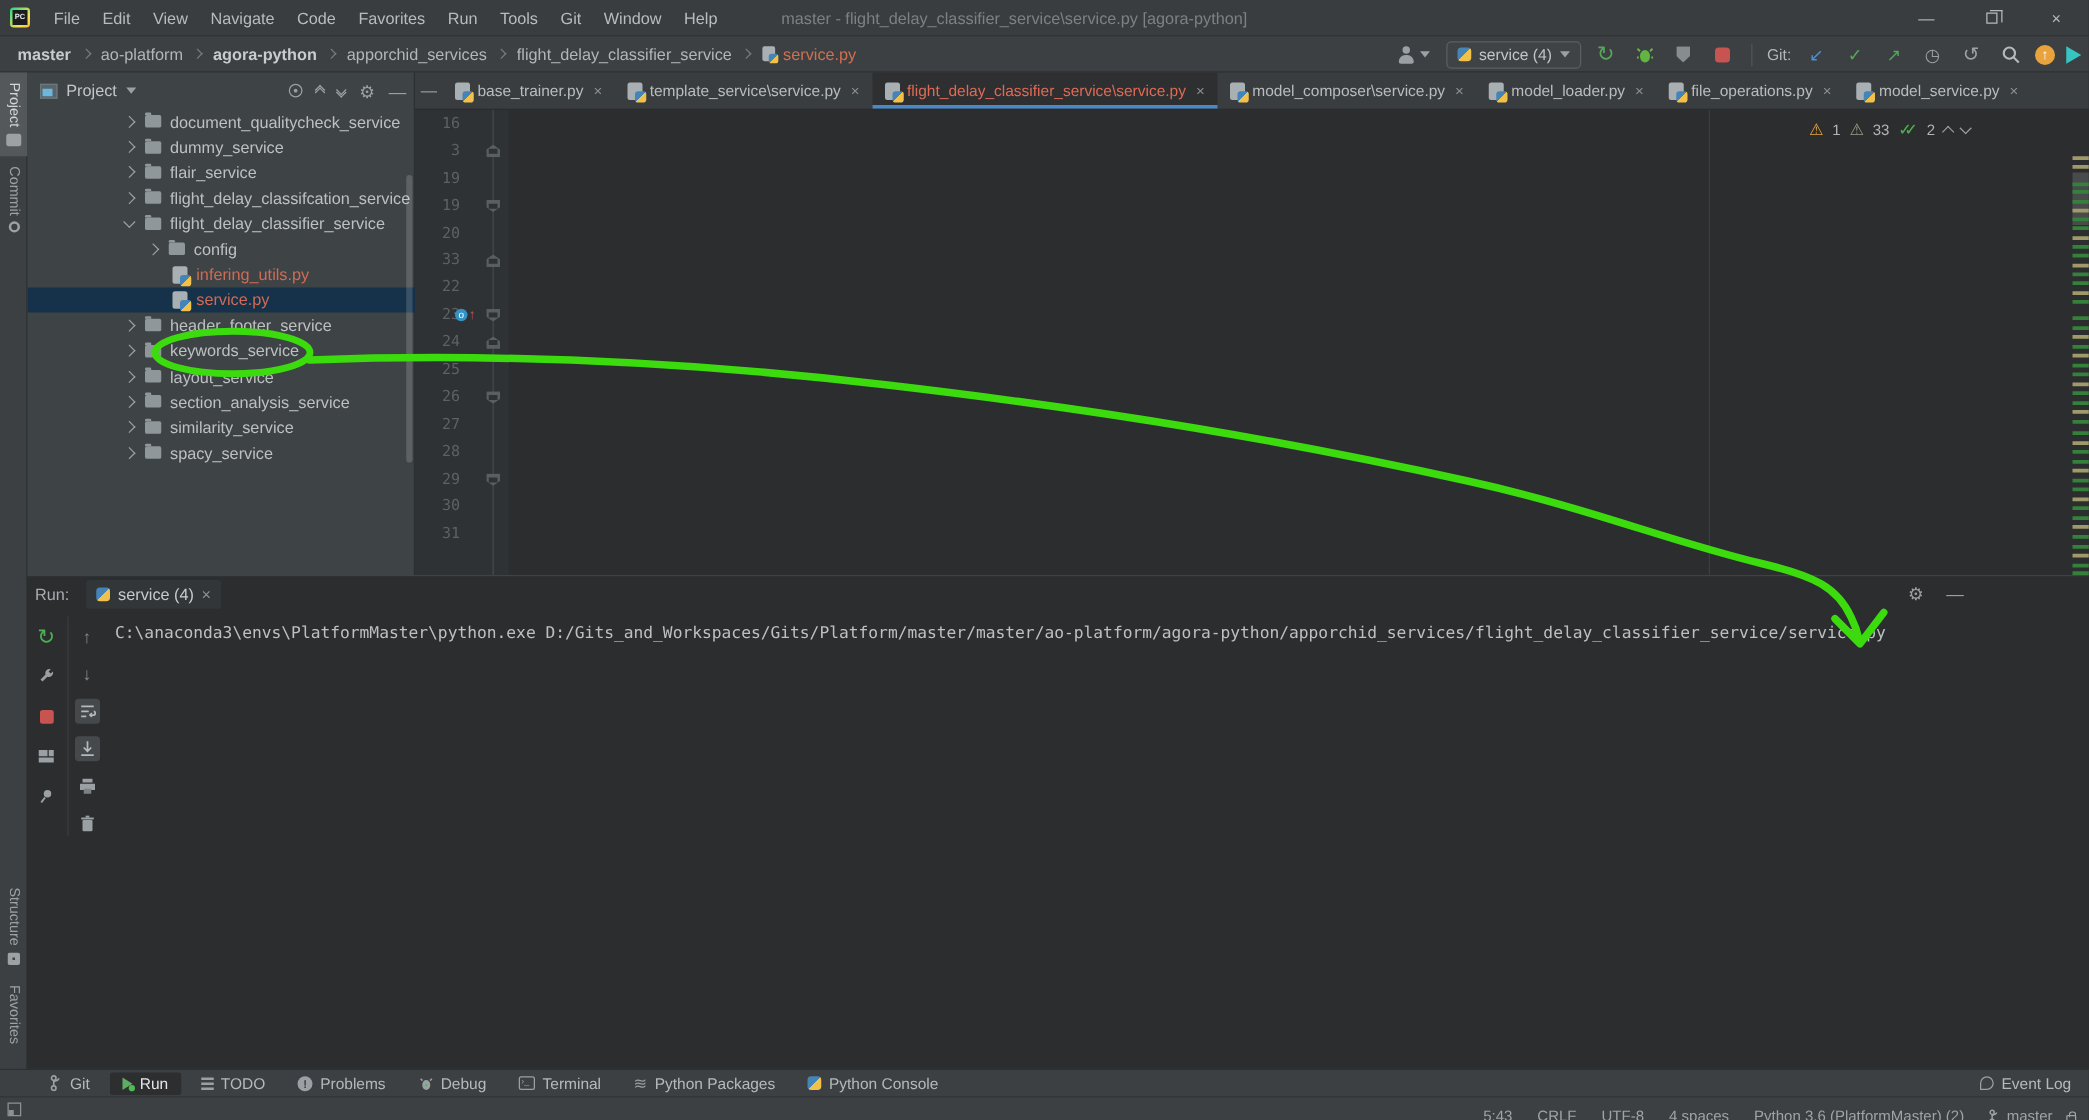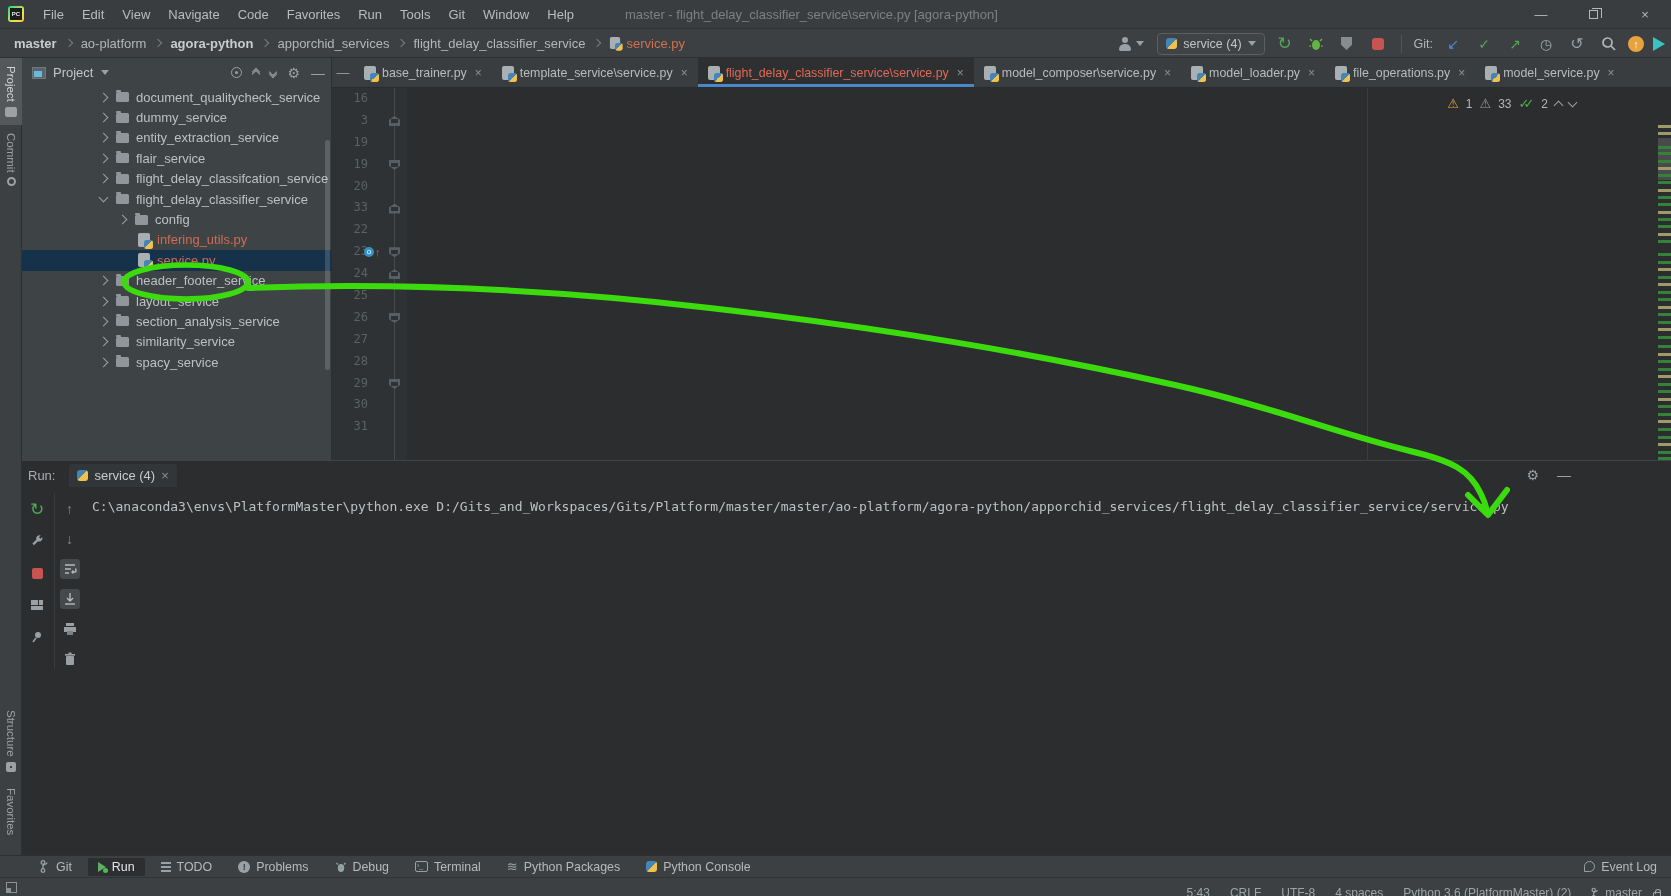--- a/index.html
+++ b/index.html
@@ -320,25 +320,20 @@
         <span class="tlabel">document_qualitycheck_service</span>
       </div>
       <div class="trow" style="padding-left: 78px;">
         <span class="chev right"></span>
         <span class="ticon folder"></span>
         <span class="tlabel">dummy_service</span>
       </div>
       <div class="trow" style="padding-left: 78px;">
         <span class="chev right"></span>
         <span class="ticon folder"></span>
-        <span class="tlabel">entity_extraction_service</span>
-      </div>
-      <div class="trow" style="padding-left: 78px;">
-        <span class="chev right"></span>
-        <span class="ticon folder"></span>
         <span class="tlabel">flair_service</span>
       </div>
       <div class="trow" style="padding-left: 78px;">
         <span class="chev right"></span>
         <span class="ticon folder"></span>
         <span class="tlabel">flight_delay_classifcation_service</span>
       </div>
       <div class="trow" style="padding-left: 78px;">
         <span class="chev down"></span>
         <span class="ticon folder"></span>
@@ -360,20 +355,25 @@
 
         <span class="ticon py">
           <span class="pybadge"></span>
         </span>
         <span class="tlabel red">service.py</span>
       </div>
       <div class="trow" style="padding-left: 78px;">
         <span class="chev right"></span>
         <span class="ticon folder"></span>
         <span class="tlabel">header_footer_service</span>
+      </div>
+      <div class="trow" style="padding-left: 78px;">
+        <span class="chev right"></span>
+        <span class="ticon folder"></span>
+        <span class="tlabel">keywords_service</span>
       </div>
       <div class="trow" style="padding-left: 78px;">
         <span class="chev right"></span>
         <span class="ticon folder"></span>
         <span class="tlabel">layout_service</span>
       </div>
       <div class="trow" style="padding-left: 78px;">
         <span class="chev right"></span>
         <span class="ticon folder"></span>
         <span class="tlabel">section_analysis_service</span>

